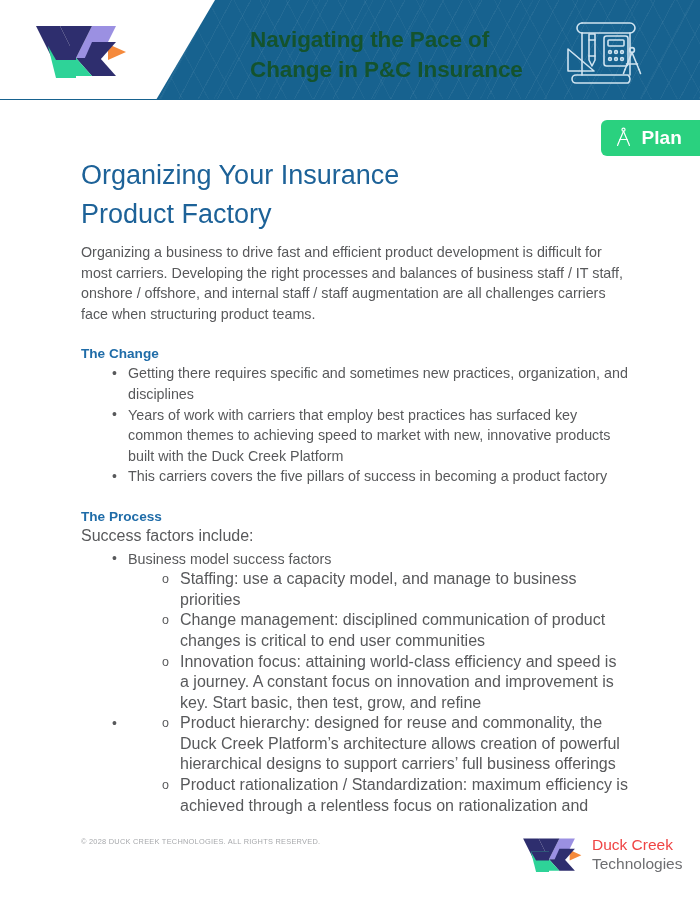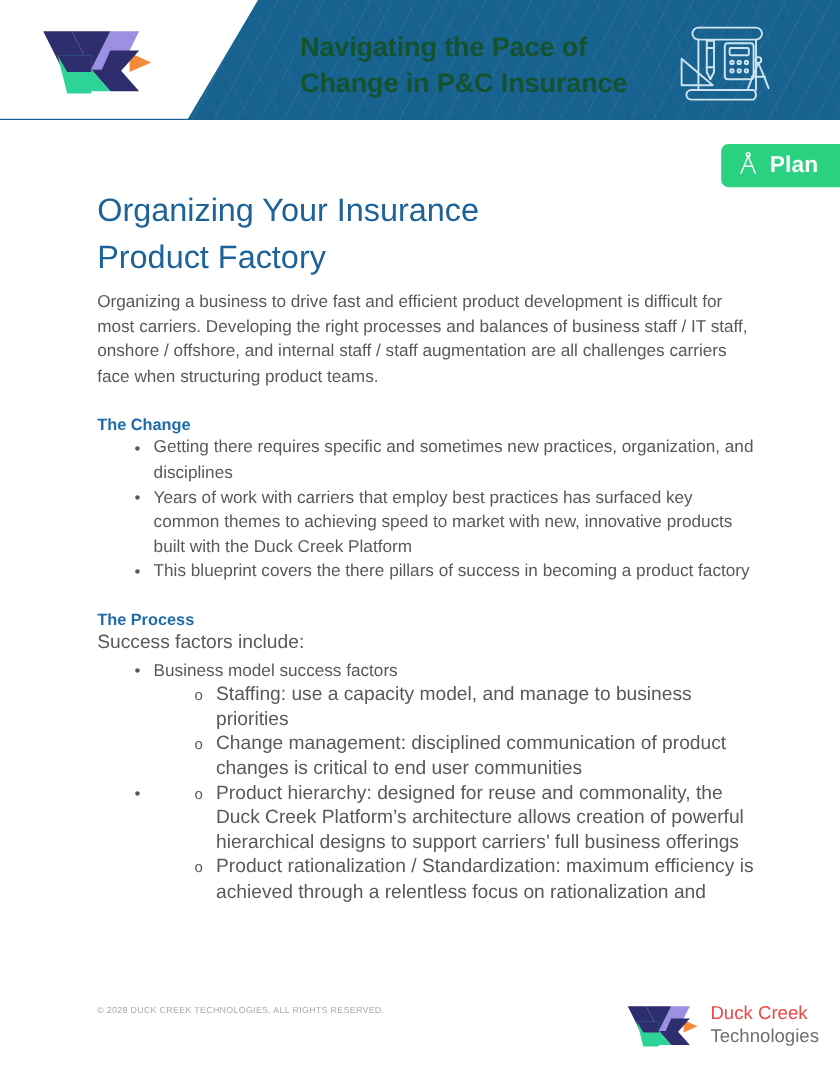--- a/index.html
+++ b/index.html
@@ -299,32 +299,33 @@
     <div>Organizing Your Insurance</div>
     <div>Product Factory</div>
   </div>
 
   <p class="intro">Organizing a business to drive fast and efficient product development is difficult for most carriers. Developing the right processes and balances of business staff / IT staff, onshore / offshore, and internal staff / staff augmentation are all challenges carriers face when structuring product teams.</p>
 
   <div class="section-heading">The Change</div>
   <ul class="lvl1">
     <li>Getting there requires specific and sometimes new practices, organization, and disciplines</li>
     <li>Years of work with carriers that employ best practices has surfaced key common themes to achieving speed to market with new, innovative products built with the Duck Creek Platform</li>
-    <li>This blueprint covers the there pillars of success in becoming a product factory</li>
+    <li>This carriers covers the five pillars of success in becoming a product factory</li>
   </ul>
 
   <div class="section-heading">The Process</div>
   <div class="plain-line">Success factors include:</div>
 
   <ul class="lvl1">
     <li>
       <span>Business model success factors</span>
       <ul class="lvl2">
         <li>Staffing: use a capacity model, and manage to business priorities</li>
         <li>Change management: disciplined communication of product changes is critical to end user communities</li>
+        <li>Innovation focus: attaining world-class efficiency and speed is a journey. A constant focus on innovation and improvement is key. Start basic, then test, grow, and refine</li>
       </ul>
     </li>
     <li>
       <ul class="lvl2">
         <li>Product hierarchy: designed for reuse and commonality, the Duck Creek Platform’s architecture allows creation of powerful hierarchical designs to support carriers’ full business offerings</li>
         <li>Product rationalization / Standardization: maximum efficiency is achieved through a relentless focus on rationalization and</li>
       </ul>
     </li>
   </ul>
 

